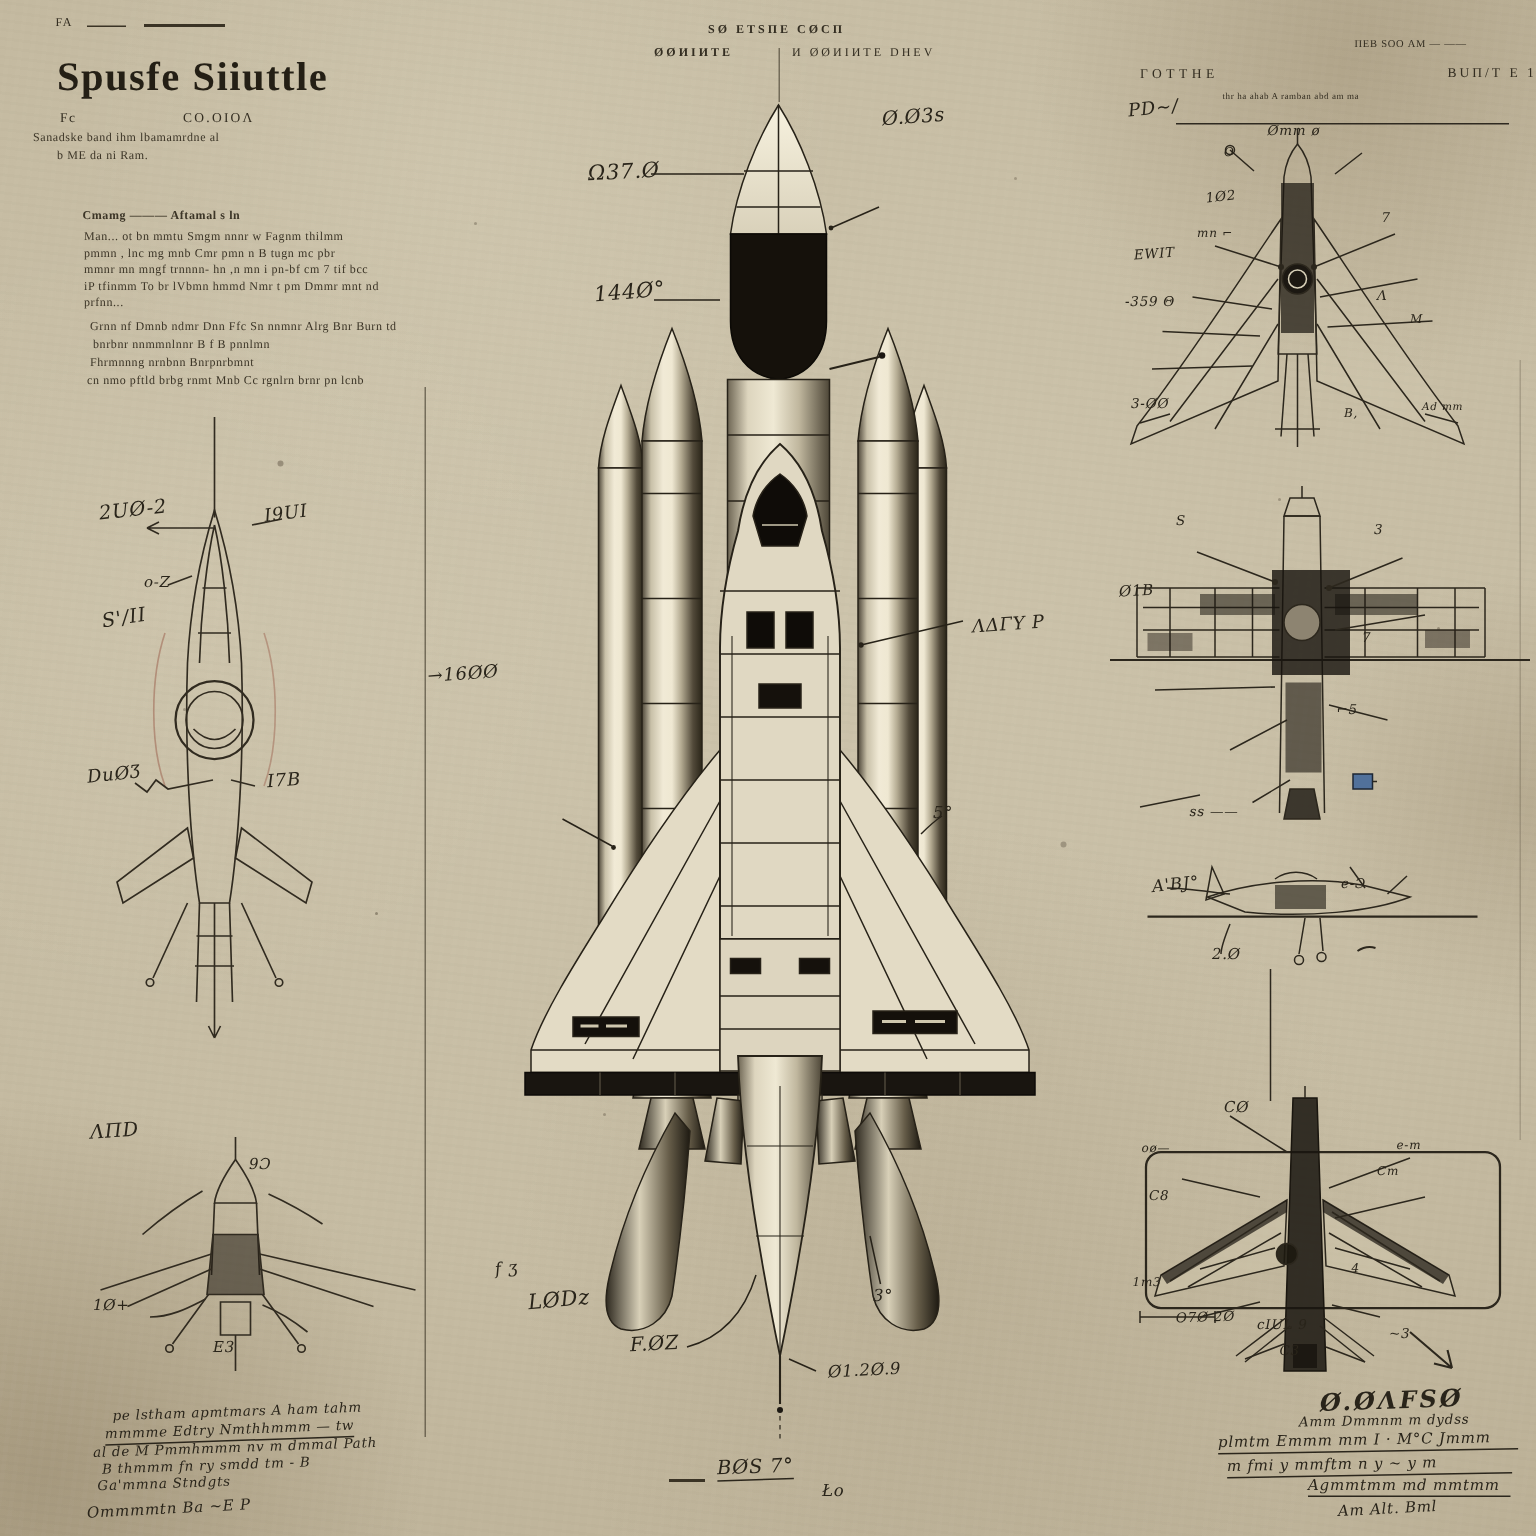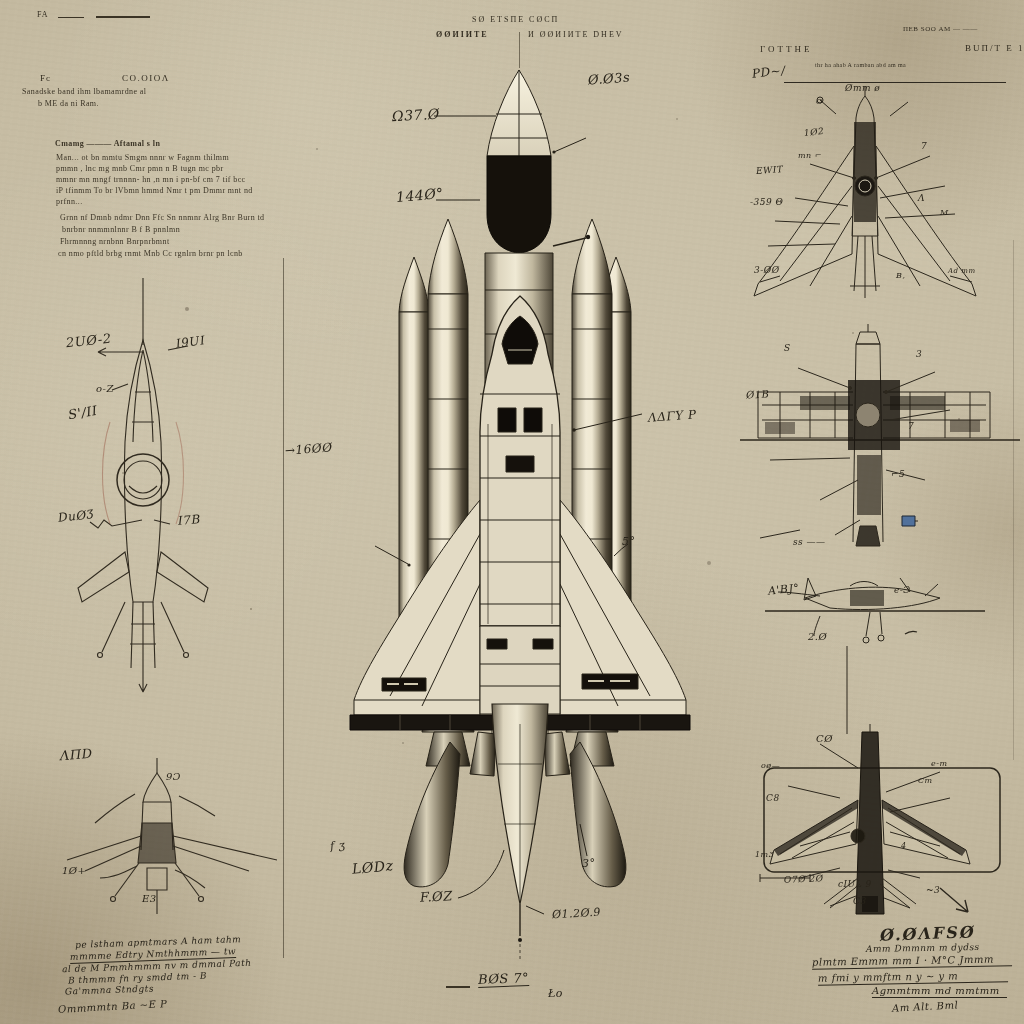--- a/index.html
+++ b/index.html
@@ -43,37 +43,38 @@
 
 <div id="paper">
   <div id="stains"></div>
   <div id="grain"></div>
   <div id="speckles"></div>
 
   <div class="lb prt t8" style="left:37px;top:11px;letter-spacing:1px">FA</div>
   <div class="hline" style="left:58px;top:17px;width:26px"></div>
   <div class="hline" style="left:96px;top:16px;width:54px;height:2px"></div>
 
+  <div class="lb prt" style="left:38px;top:38px;font-size:27px;font-weight:bold;letter-spacing:1px;color:#241f15">Spusfe Siiuttle</div>
   <div class="lb prt t9" style="left:40px;top:74px;letter-spacing:1px">Fc</div>
   <div class="lb prt t9" style="left:122px;top:74px;letter-spacing:1.5px">CO.OIOΛ</div>
   <div class="lb tinyprt" style="left:22px;top:86px">Sanadske band ihm lbamamrdne al</div>
   <div class="lb tinyprt" style="left:38px;top:98px">b ME da ni Ram.</div>
 
   <div class="lb tinyprt" style="left:55px;top:138px;font-weight:bold">Cmamg  ———  Aftamal s ln</div>
   <div class="lb tinyprt" style="left:56px;top:152px">Man... ot bn mmtu Smgm nnnr w Fagnm thilmm</div>
   <div class="lb tinyprt" style="left:56px;top:163px">pmmn , lnc mg mnb Cmr pmn n  B tugn mc pbr</div>
   <div class="lb tinyprt" style="left:56px;top:174px">mmnr mn mngf trnnnn- hn ,n mn i pn-bf cm 7 tif bcc</div>
   <div class="lb tinyprt" style="left:56px;top:185px">iP tfinmm To br lVbmn hmmd Nmr t pm Dmmr mnt nd</div>
   <div class="lb tinyprt" style="left:56px;top:196px">prfnn...</div>
   <div class="lb tinyprt" style="left:60px;top:212px">Grnn nf Dmnb ndmr Dnn Ffc Sn nnmnr  Alrg  Bnr Burn td</div>
   <div class="lb tinyprt" style="left:62px;top:224px">bnrbnr nnmmnlnnr  B f B pnnlmn</div>
   <div class="lb tinyprt" style="left:60px;top:236px">Fhrmnnng   nrnbnn Bnrpnrbmnt</div>
   <div class="lb tinyprt" style="left:58px;top:248px">cn nmo pftld brbg rnmt Mnb Cc rgnlrn brnr pn lcnb</div>
 
-  <div class="lb prt t8" style="left:472px;top:16px;letter-spacing:2px;font-weight:normal">SØ ETSПE CØCП</div>
+  <div class="lb prt t8" style="left:472px;top:16px;letter-spacing:2px;font-weight:bold">SØ ETSПE CØCП</div>
   <div class="lb prt t8" style="left:436px;top:31px;letter-spacing:2px;font-weight:bold">ØØИIИTE</div>
   <div class="lb prt t8" style="left:528px;top:31px;letter-spacing:2px;font-weight:normal">И ØØИIИTE DΗEV</div>
 
   <div class="lb prt t7" style="left:903px;top:26px;letter-spacing:.5px">ПЕВ ЅОО АМ —  ——</div>
   <div class="lb prt t9" style="left:760px;top:45px;letter-spacing:3px;font-weight:normal">ГОТТНЕ</div>
   <div class="lb prt t9" style="left:965px;top:44px;letter-spacing:2px;font-weight:normal">ВUП/Т Е 1GВ1Е</div>
   <div class="lb prt" style="left:815px;top:62px;font-size:6px;letter-spacing:.4px">thr ha ahab A ramban abd am ma</div>
   <div class="lb hand t12" style="left:752px;top:66px;transform:rotate(-6deg)">PD~/</div>
   <div class="hline" style="left:784px;top:82px;width:222px;background:#2e2920"></div>
 

